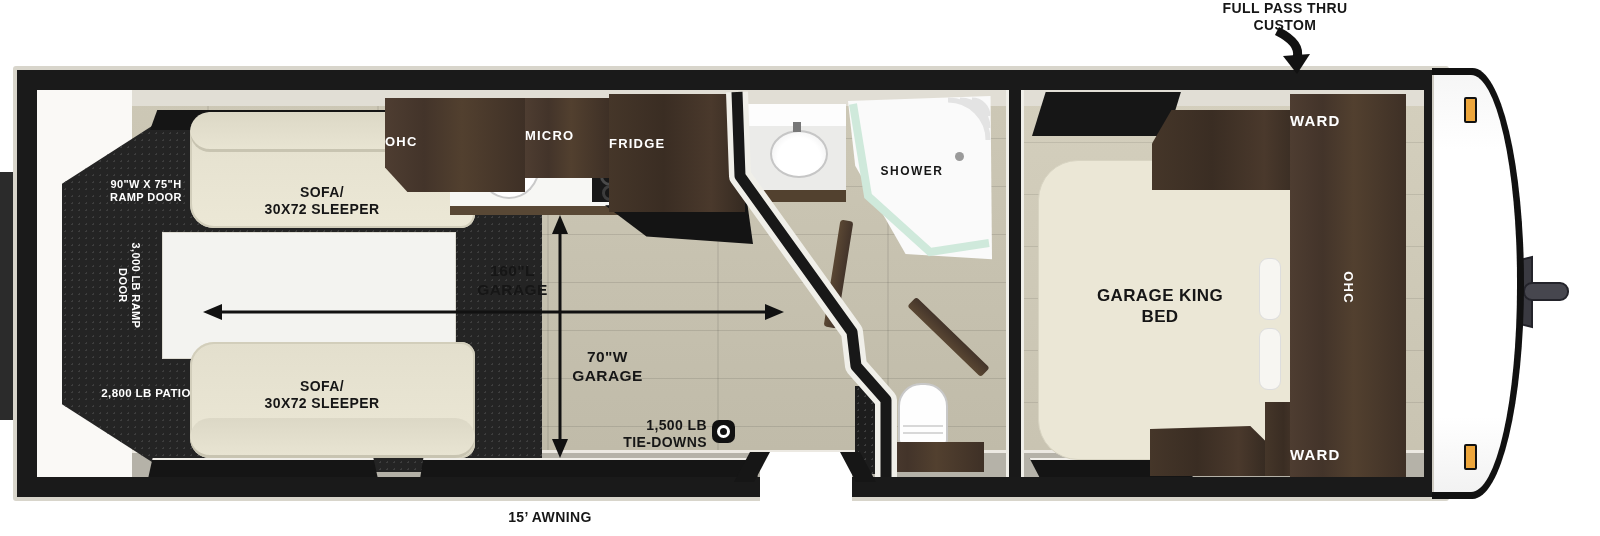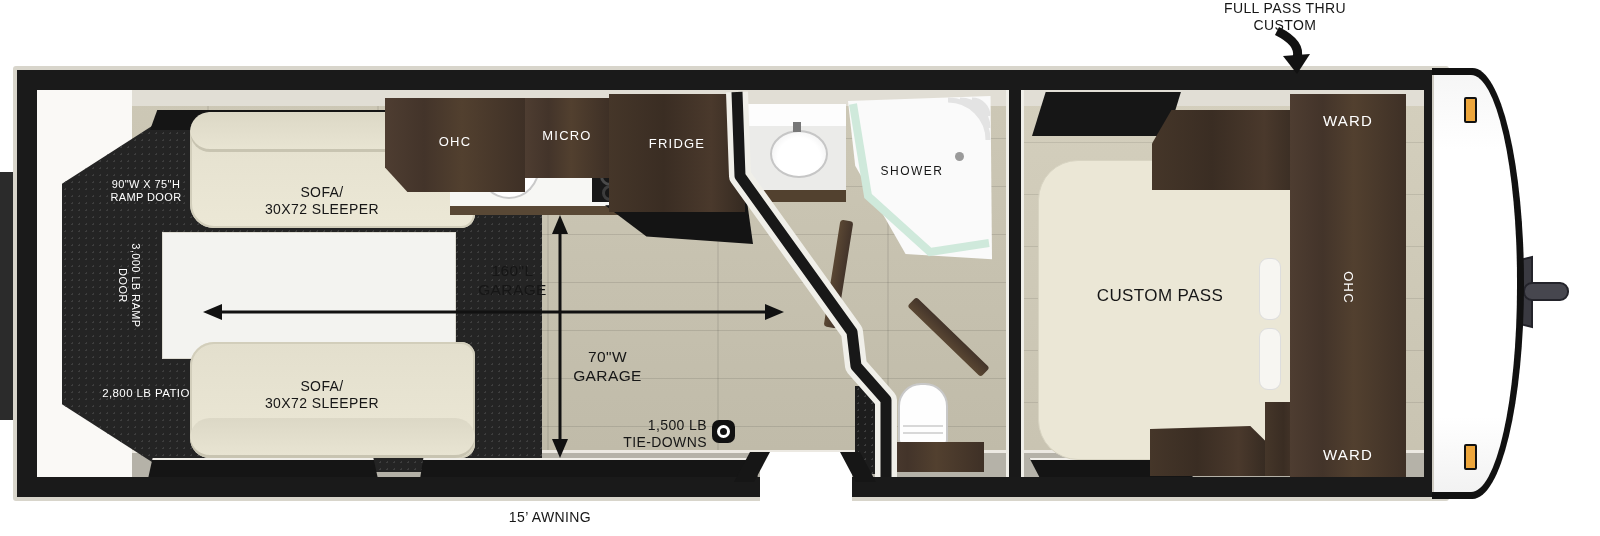--- a/index.html
+++ b/index.html
@@ -1,17 +1,17 @@
 <!DOCTYPE html>
 <html><head>
 <meta charset="utf-8">
 <style>
   html,body{margin:0;padding:0;background:#fff;}
   #stage{position:relative;width:1600px;height:536px;background:#fff;overflow:hidden;
-         font-family:"Liberation Sans",sans-serif;font-weight:400;color:#161616;}
+         font-family:"Liberation Sans",sans-serif;font-weight:700;color:#161616;}
   .abs{position:absolute;}
   .lbl{position:absolute;line-height:1.22;text-align:center;letter-spacing:.4px;}
   .lbl span{display:block;}
   .wlbl{color:#fff;}
   
   #frame-trim{left:13px;top:66px;width:1436px;height:435px;background:#d8d5cb;border-radius:3px;z-index:8;}
   #frame-black{left:17px;top:70px;width:1426px;height:427px;background:#1a1a1a;z-index:9;}
   
   #interior{left:37px;top:90px;width:1387px;height:387px;z-index:10;overflow:hidden;background:#c6c1af;}
   .floor{background-color:#c6c1af;background-image:
@@ -23,21 +23,21 @@
      linear-gradient(rgba(0,0,0,.09) 1.5px,transparent 1.5px),
      linear-gradient(90deg,rgba(0,0,0,.07) 2px,transparent 2px),
      linear-gradient(180deg,#d4cfbd,#c8c3b1);
      background-size:100% 52px,150px 100%,100% 100%;}
   .wood{background:linear-gradient(90deg,#4e3d31 0%,#43342a 28%,#52402f 55%,#3e3026 100%);}
   .woodD{background:linear-gradient(90deg,#453629 0%,#3a2d23 40%,#4a392c 75%,#352a21 100%);}
   .speckle{background-color:#242424;background-image:radial-gradient(#3d3d3d 1px,transparent 1px);background-size:7px 7px;}
   .win{background:#151515;border-top:2px solid #f0eee8;}
   .sofa{background:linear-gradient(180deg,#e3dfcd,#ece8d6);border-radius:24px 14px 14px 24px;box-shadow:inset 0 0 0 2px #d2cebb;}
   .sofa .back{position:absolute;left:0;right:0;height:40px;border-radius:22px;background:linear-gradient(180deg,#dcd8c6,#e9e5d3);box-shadow:inset 0 -3px 0 #c8c4b1;}
-  .cabLbl{position:absolute;left:0;right:0;text-align:center;color:#fff;letter-spacing:1.2px;font-size:13px;}
+  .cabLbl{position:absolute;left:0;right:0;text-align:left;color:#fff;letter-spacing:1.2px;font-size:13px;}
 </style>
 </head>
 <body>
 
 <div id="stage">
 
   <div class="lbl" style="left:1205px;top:0;width:160px;font-size:14px;">
     <span>FULL PASS THRU</span>
     <span>CUSTOM</span>
   </div>
@@ -142,21 +142,22 @@
     <div class="abs" style="left:795px;top:130px;width:13px;height:108px;background:linear-gradient(90deg,#5a4733,#43342a);border-radius:3px;transform:rotate(9deg);z-index:5;"></div>
     <div class="abs" style="left:905px;top:196px;width:13px;height:102px;background:linear-gradient(90deg,#5a4733,#43342a);border-radius:3px;transform:rotate(-46deg);z-index:5;"></div>
     <div class="abs speckle" style="left:818px;top:296px;width:24px;height:88px;background-color:#1d1d1d;z-index:3;"></div>
 
     <div class="abs" style="left:969px;top:0;width:12px;height:387px;background:#191919;border-left:3px solid #f0efe9;border-right:3px solid #f0efe9;z-index:6;"></div>
 
     <div class="abs" style="left:995px;top:2px;width:152px;height:44px;background:#161616;clip-path:polygon(9% 0,98% 0,89% 100%,0 100%);z-index:4;"></div>
     <div class="abs" style="left:989px;top:368px;width:170px;height:24px;background:#141414;clip-path:polygon(2% 0,93% 0,100% 100%,10% 100%);border-top:2px solid #f0eee8;z-index:4;"></div>
     <div class="abs" style="left:1001px;top:70px;width:252px;height:298px;background:#ebe7d6;border:1px solid #d8d4c2;border-radius:40px 6px 6px 40px;z-index:4;"></div>
     <div class="lbl" style="left:1033px;top:196px;width:180px;font-size:17px;z-index:6;">
-      <span>CUSTOM PASS</span>
+      <span>GARAGE KING</span>
+      <span>BED</span>
     </div>
     <div class="abs" style="left:1222px;top:168px;width:20px;height:60px;background:#f7f6f2;border:1px solid #ddd;border-radius:9px;z-index:5;"></div>
     <div class="abs" style="left:1222px;top:238px;width:20px;height:60px;background:#f7f6f2;border:1px solid #ddd;border-radius:9px;z-index:5;"></div>
     <div class="abs woodD" style="left:1115px;top:20px;width:150px;height:80px;clip-path:polygon(13% 0,100% 0,100% 100%,0 100%,0 42%);z-index:6;"></div>
     <div class="abs woodD" style="left:1113px;top:336px;width:118px;height:50px;clip-path:polygon(0 6%,85% 0,100% 35%,100% 100%,0 100%);z-index:6;"></div>
     <div class="abs woodD" style="left:1228px;top:312px;width:46px;height:74px;z-index:6;"></div>
     <div class="abs wood" style="left:1253px;top:4px;width:116px;height:383px;z-index:7;">
       <div class="cabLbl" style="top:18px;font-size:15px;">WARD</div>
       <div class="cabLbl" style="top:352px;font-size:15px;">WARD</div>
       <div class="abs" style="left:18px;top:186px;width:80px;text-align:center;color:#fff;font-size:13px;letter-spacing:1.2px;transform:rotate(90deg);">OHC</div>

